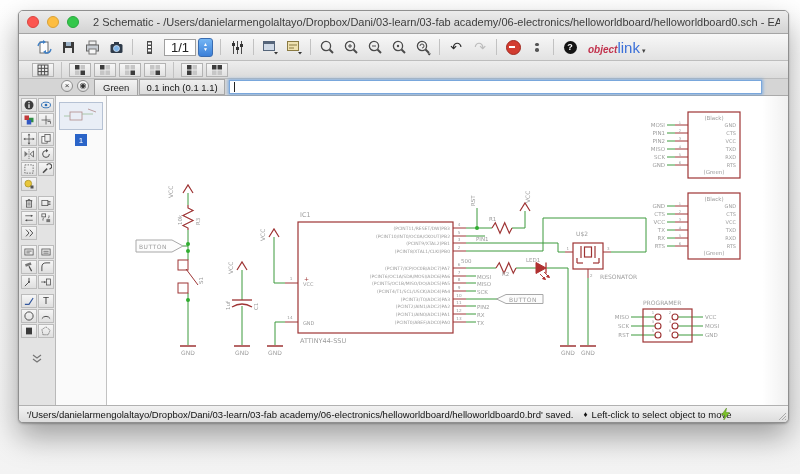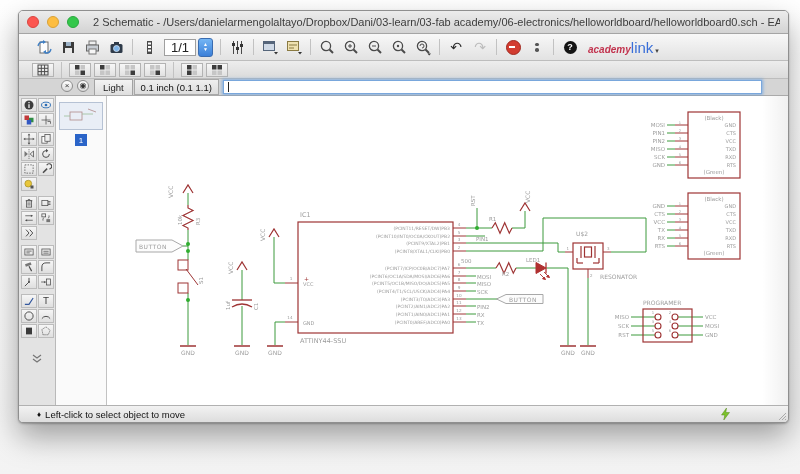--- a/index.html
+++ b/index.html
@@ -199,21 +199,21 @@
           <span class="dots">
             <span></span>
             <span></span>
           </span>
         </button>
     <span class="sep"></span>
     <button class="tb">
           <span class="helpbtn">?</span>
         </button>
     <div class="dlink">
-      <span class="d1">academy</span>
+      <span class="d1">object</span>
       <span class="d2">link</span>
       <span class="dc">▾</span>
     </div>
   </div>
 
   <div class="toolbar2">
     <button class="tb2">
           <svg class="pi" viewBox="0 0 12 12">
             <rect x="1" y="1" width="10" height="10" fill="none" stroke="#4a4a4a"></rect>
             <line x1="4.3" y1="1" x2="4.3" y2="11" stroke="#4a4a4a"></line>
@@ -270,21 +270,21 @@
             <rect x="6.5" y="1" width="4.5" height="4.5" fill="#3c3c3c"></rect>
             <rect x="1" y="6.5" width="4.5" height="4.5" fill="#c6c6c6"></rect>
             <rect x="6.5" y="6.5" width="4.5" height="4.5" fill="#c6c6c6"></rect>
           </svg>
         </button>
   </div>
 
   <div class="tabrow">
     <button class="roundbtn">×</button>
     <button class="roundbtn">◉</button>
-    <div class="sheettab">Light</div>
+    <div class="sheettab">Green</div>
     <div class="coords">0.1 inch (0.1 1.1)</div>
     <div class="cmd">
           <span></span>
           <span class="caret"></span>
         </div>
   </div>
 
   <div class="mainrow">
 
     <div class="palette">
@@ -743,20 +743,21 @@
           <text x="586" y="226" font-size="5.5" fill="#9c9c9c">VCC</text>
           <text x="586" y="235" font-size="5.5" fill="#9c9c9c">MOSI</text>
           <text x="586" y="244" font-size="5.5" fill="#9c9c9c">GND</text>
         </g>
       </svg>
       <div class="scrollarea"></div>
     </div>
   </div>
 
   <div class="statusbar">
+    <span>'/Users/danielarmengolaltayo/Dropbox/Dani/03-learn/03-fab academy/06-electronics/helloworldboard/helloworldboard0.brd' saved.</span>
     <span class="bullet">♦</span>
     <span>Left-click to select object to move</span>
     <svg class="bolt" width="9" height="12" viewBox="0 0 9 12">
           <polygon points="5.5,0 0.5,7 3.8,7 2.8,12 8.5,4.5 4.8,4.5" fill="#7cc32a" stroke="#55881c" stroke-width="0.5"></polygon>
         </svg>
     <svg class="grip" width="12" height="12" viewBox="0 0 12 12">
           <line x1="4" y1="11" x2="11" y2="4" stroke="#aaa"></line>
           <line x1="7" y1="11" x2="11" y2="7" stroke="#aaa"></line>
           <line x1="10" y1="11" x2="11" y2="10" stroke="#aaa"></line>
         </svg>

